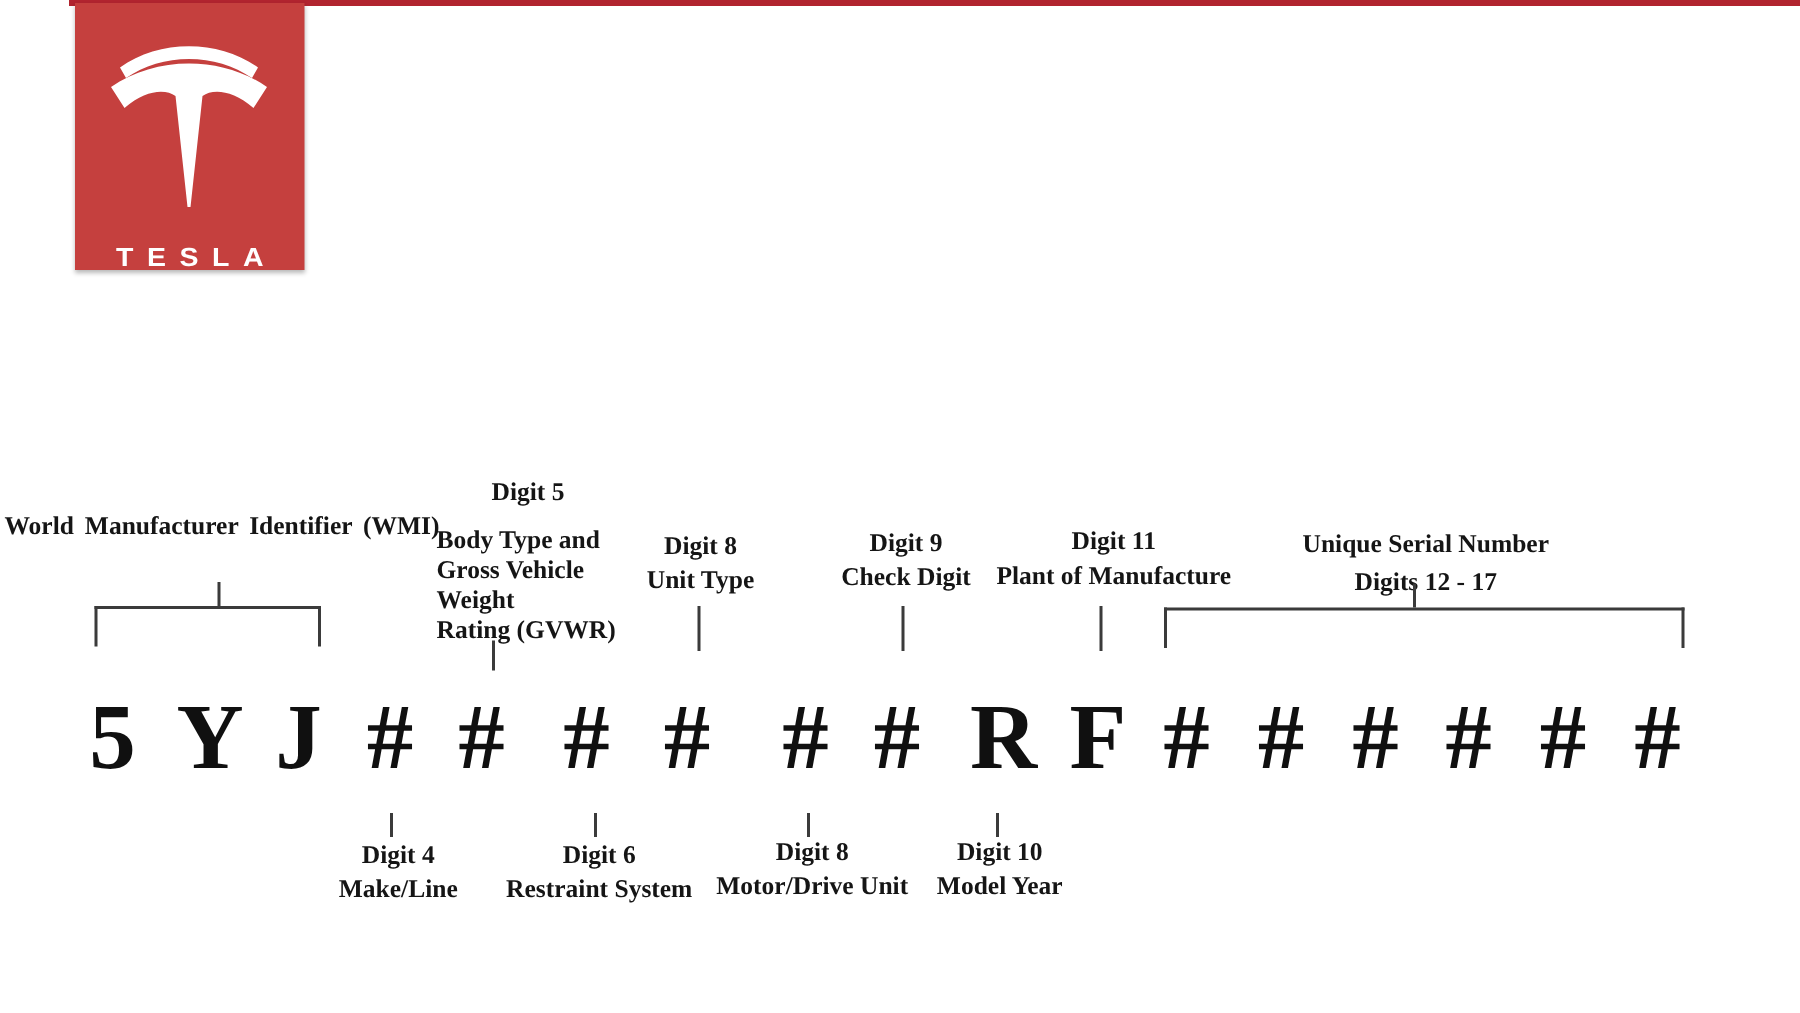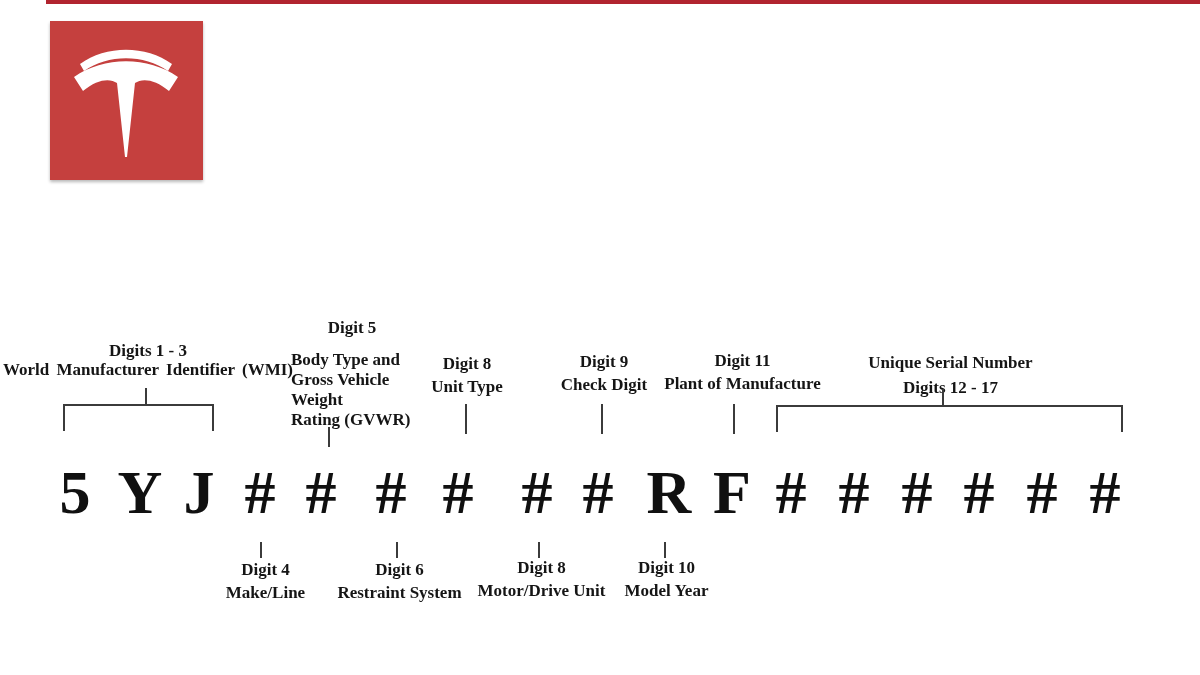--- a/index.html
+++ b/index.html
@@ -1,21 +1,21 @@
 <!DOCTYPE html>
 <html><head>
 <meta charset="utf-8">
 <style>
   html,body{margin:0;padding:0;background:#ffffff;}
   .canvas{position:relative;width:1200px;height:675px;background:#ffffff;overflow:hidden;
           font-family:"Liberation Serif",serif;}
   
   .top-strip{position:absolute;left:46px;top:0;width:1154px;height:4px;background:#b1242f;}
-  .logo-box{position:absolute;left:50px;top:2px;width:153px;height:159px;background:#c5403e;
-            box-shadow:0 2px 3px rgba(0,0,0,.28);margin-top:19px;}
+  .logo-box{position:absolute;left:50px;top:2px;width:153px;height:178px;background:#c5403e;
+            box-shadow:0 2px 3px rgba(0,0,0,.28);}
   .t-emblem{position:absolute;left:24px;top:22px;}
   .wordmark{position:absolute;left:0;top:160px;width:153px;text-align:center;color:#ffffff;
             font-family:"Liberation Sans",sans-serif;font-weight:700;font-size:19px;
             letter-spacing:9px;text-indent:9px;transform:scaleY(.92);}
   
   .vline{position:absolute;width:2px;background:#3b3b3b;}
   .hline{position:absolute;height:2px;background:#3b3b3b;}
   
   .ann{position:absolute;font-weight:700;font-size:17px;color:#151515;line-height:23px;}
   .center{text-align:center;}
@@ -38,21 +38,20 @@
 
   <div class="logo-box">
     <svg class="t-emblem" width="104" height="118" viewBox="0 0 104 118">
       <path fill="#ffffff" d="M6 21 C32 2 72 2 98 21 L94 28 C70 11 34 11 10 28 Z"></path>
       <path fill="#ffffff" d="M0 34 C30 13 74 13 104 34 L95 48 C81 36 68 35 61 40 L53 114 L51 114 L43 40 C36 35 23 36 9 48 Z"></path>
     </svg>
     <div class="wordmark">TESLA</div>
   </div>
 
   <div class="ann center lh19 nowrap" style="left:3px;top:341px;width:290px;">
-    <div>Digits 1 - 3</div>
     <div class="wmi2">World Manufacturer Identifier (WMI)</div>
   </div>
 
   <div class="ann lh20" style="left:291px;top:318px;width:122px;">
     <span class="d5-title">Digit 5</span>
     <div>Body Type and</div>
     <div>Gross Vehicle</div>
     <div>Weight</div>
     <div class="nowrap">Rating (GVWR)</div>
   </div>

